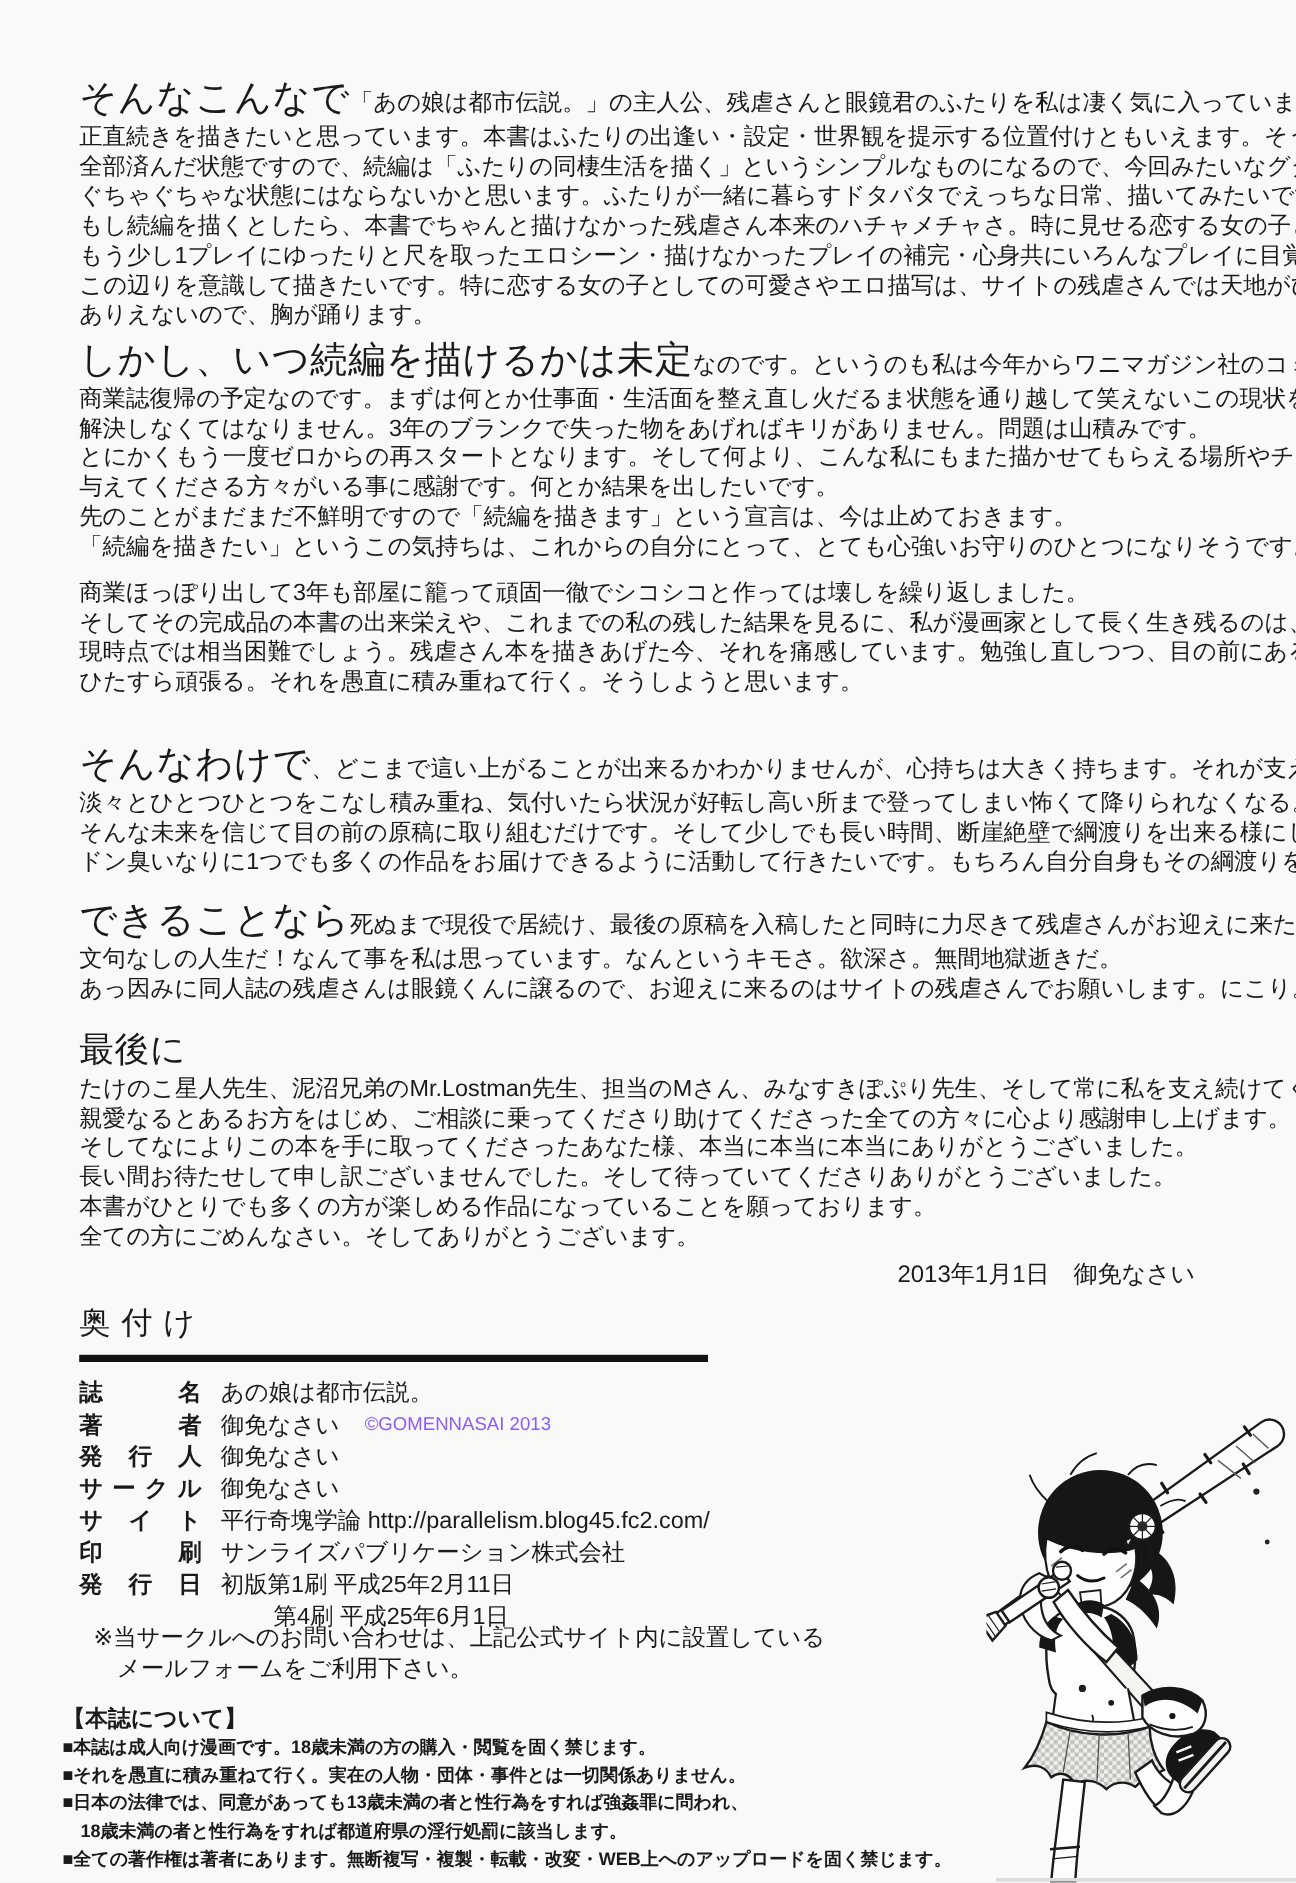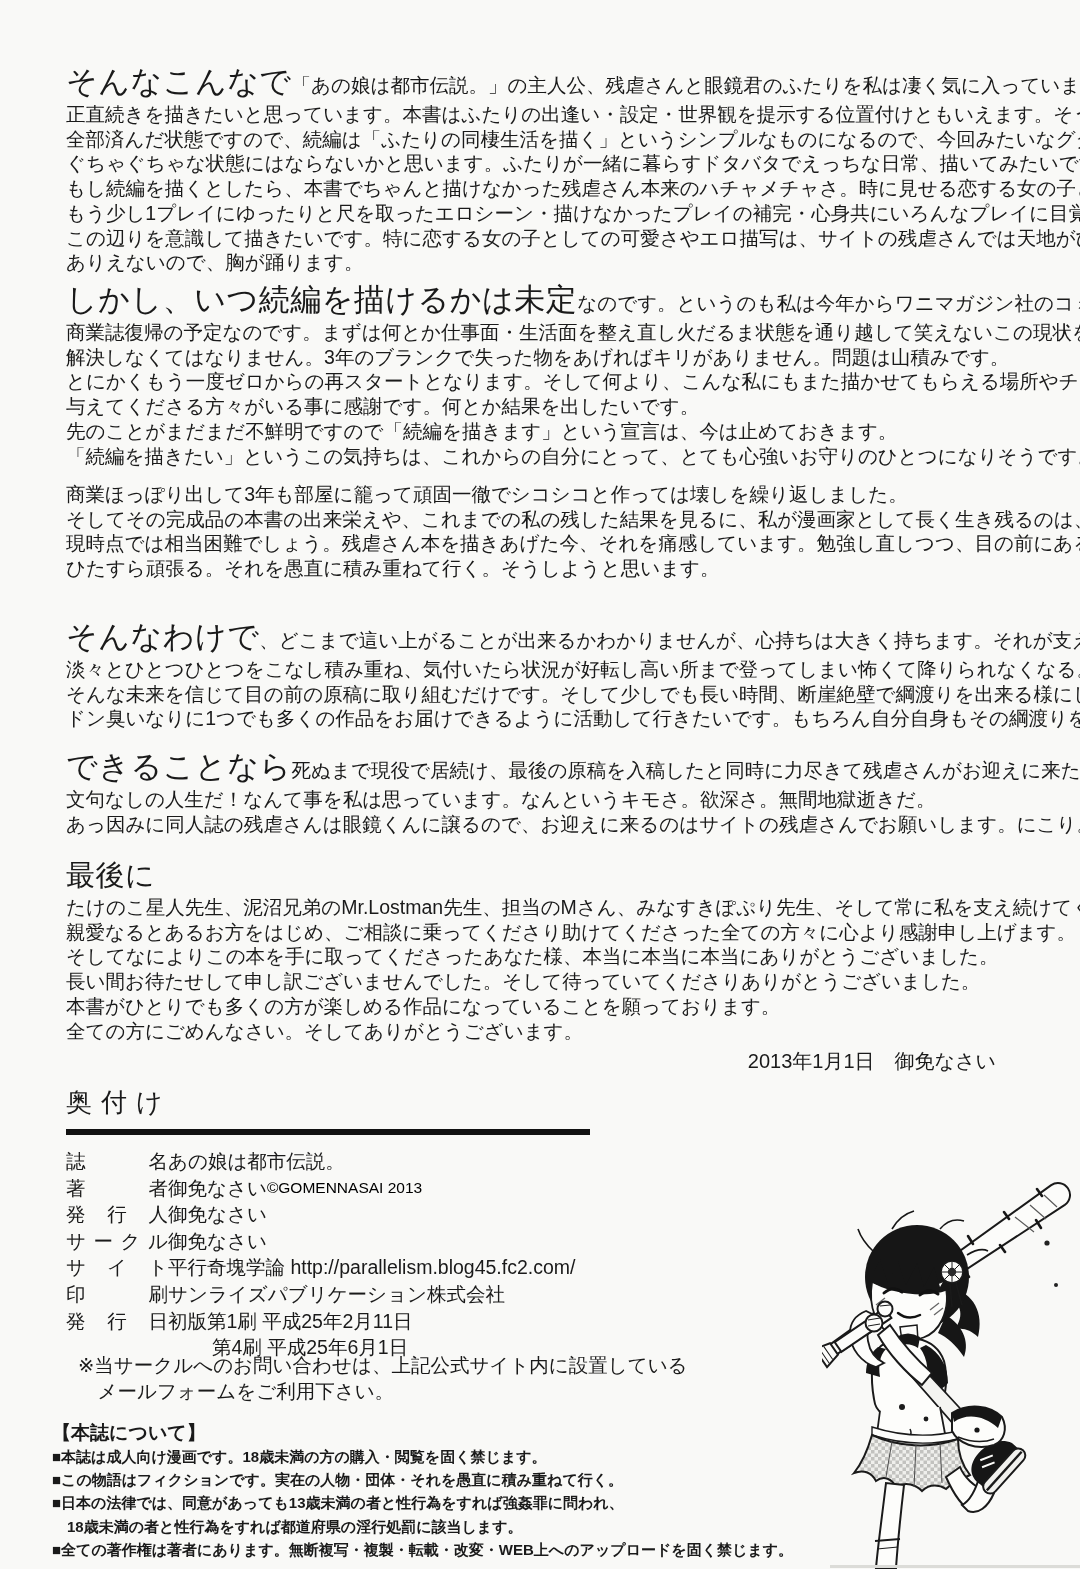--- a/index.html
+++ b/index.html
@@ -22,25 +22,25 @@
     position:absolute;top:1048px;right:84px;
     font-size:20px;white-space:nowrap;
   }
   
   .colophon{position:absolute;left:66px;top:1085px;width:560px;}
   .colophon-title{font-size:26px;font-weight:normal;letter-spacing:9px;}
   .colophon-rule{width:524px;height:6px;background:#121212;margin-top:9px;}
   .colophon-rows{margin-top:13px;}
   .crow{display:flex;line-height:26.6px;font-size:19.5px;white-space:nowrap;}
   .crow .clabel{
-    width:102px;min-width:102px;
-    text-align:justify;text-align-last:justify;
+    width:102px;min-width:102px;margin-right:16px;
+    text-align:justify;text-align-last:justify;font-weight:bold;
   }
   .crow .cvalue{white-space:nowrap;}
-  .crow .cnote{font-size:15.5px;margin-left:0;color:#000000;}
+  .crow .cnote{font-size:15.5px;margin-left:21px;color:#8b5cf6;}
   .crow .indent2{padding-left:44px;}
   
   .contact{position:absolute;left:78px;top:1352px;}
   .contact .line{font-size:19.5px;line-height:26px;}
   
   .about{position:absolute;left:52px;top:1420px;}
   .about .line{font-size:15px;line-height:23.2px;font-weight:600;}
   .about .about-heading{font-size:19px;font-weight:700;line-height:25px;white-space:nowrap;}
   
   .illustration{position:absolute;right:2px;bottom:0;width:256px;height:392px;}
@@ -158,21 +158,21 @@
 
   <div class="contact">
       <div class="line">※当サークルへのお問い合わせは、上記公式サイト内に設置している</div>
       <div class="line">　メールフォームをご利用下さい。</div>
     </div>
 
   <div class="about">
     <div class="about-heading">【本誌について】</div>
     <div>
         <div class="line">■本誌は成人向け漫画です。18歳未満の方の購入・閲覧を固く禁じます。</div>
-        <div class="line">■この物語はフィクションです。実在の人物・団体・それを愚直に積み重ねて行く。</div>
+        <div class="line">■それを愚直に積み重ねて行く。実在の人物・団体・事件とは一切関係ありません。</div>
         <div class="line">■日本の法律では、同意があっても13歳未満の者と性行為をすれば強姦罪に問われ、</div>
         <div class="line">　18歳未満の者と性行為をすれば都道府県の淫行処罰に該当します。</div>
         <div class="line">■全ての著作権は著者にあります。無断複写・複製・転載・改変・WEB上へのアップロードを固く禁じます。</div>
       </div>
   </div>
 
   <svg class="illustration" viewBox="0 0 256 392" aria-hidden="true">
     <defs>
       <pattern id="chk" width="7" height="7" patternUnits="userSpaceOnUse">
         <rect width="7" height="7" fill="#efefec"></rect>

